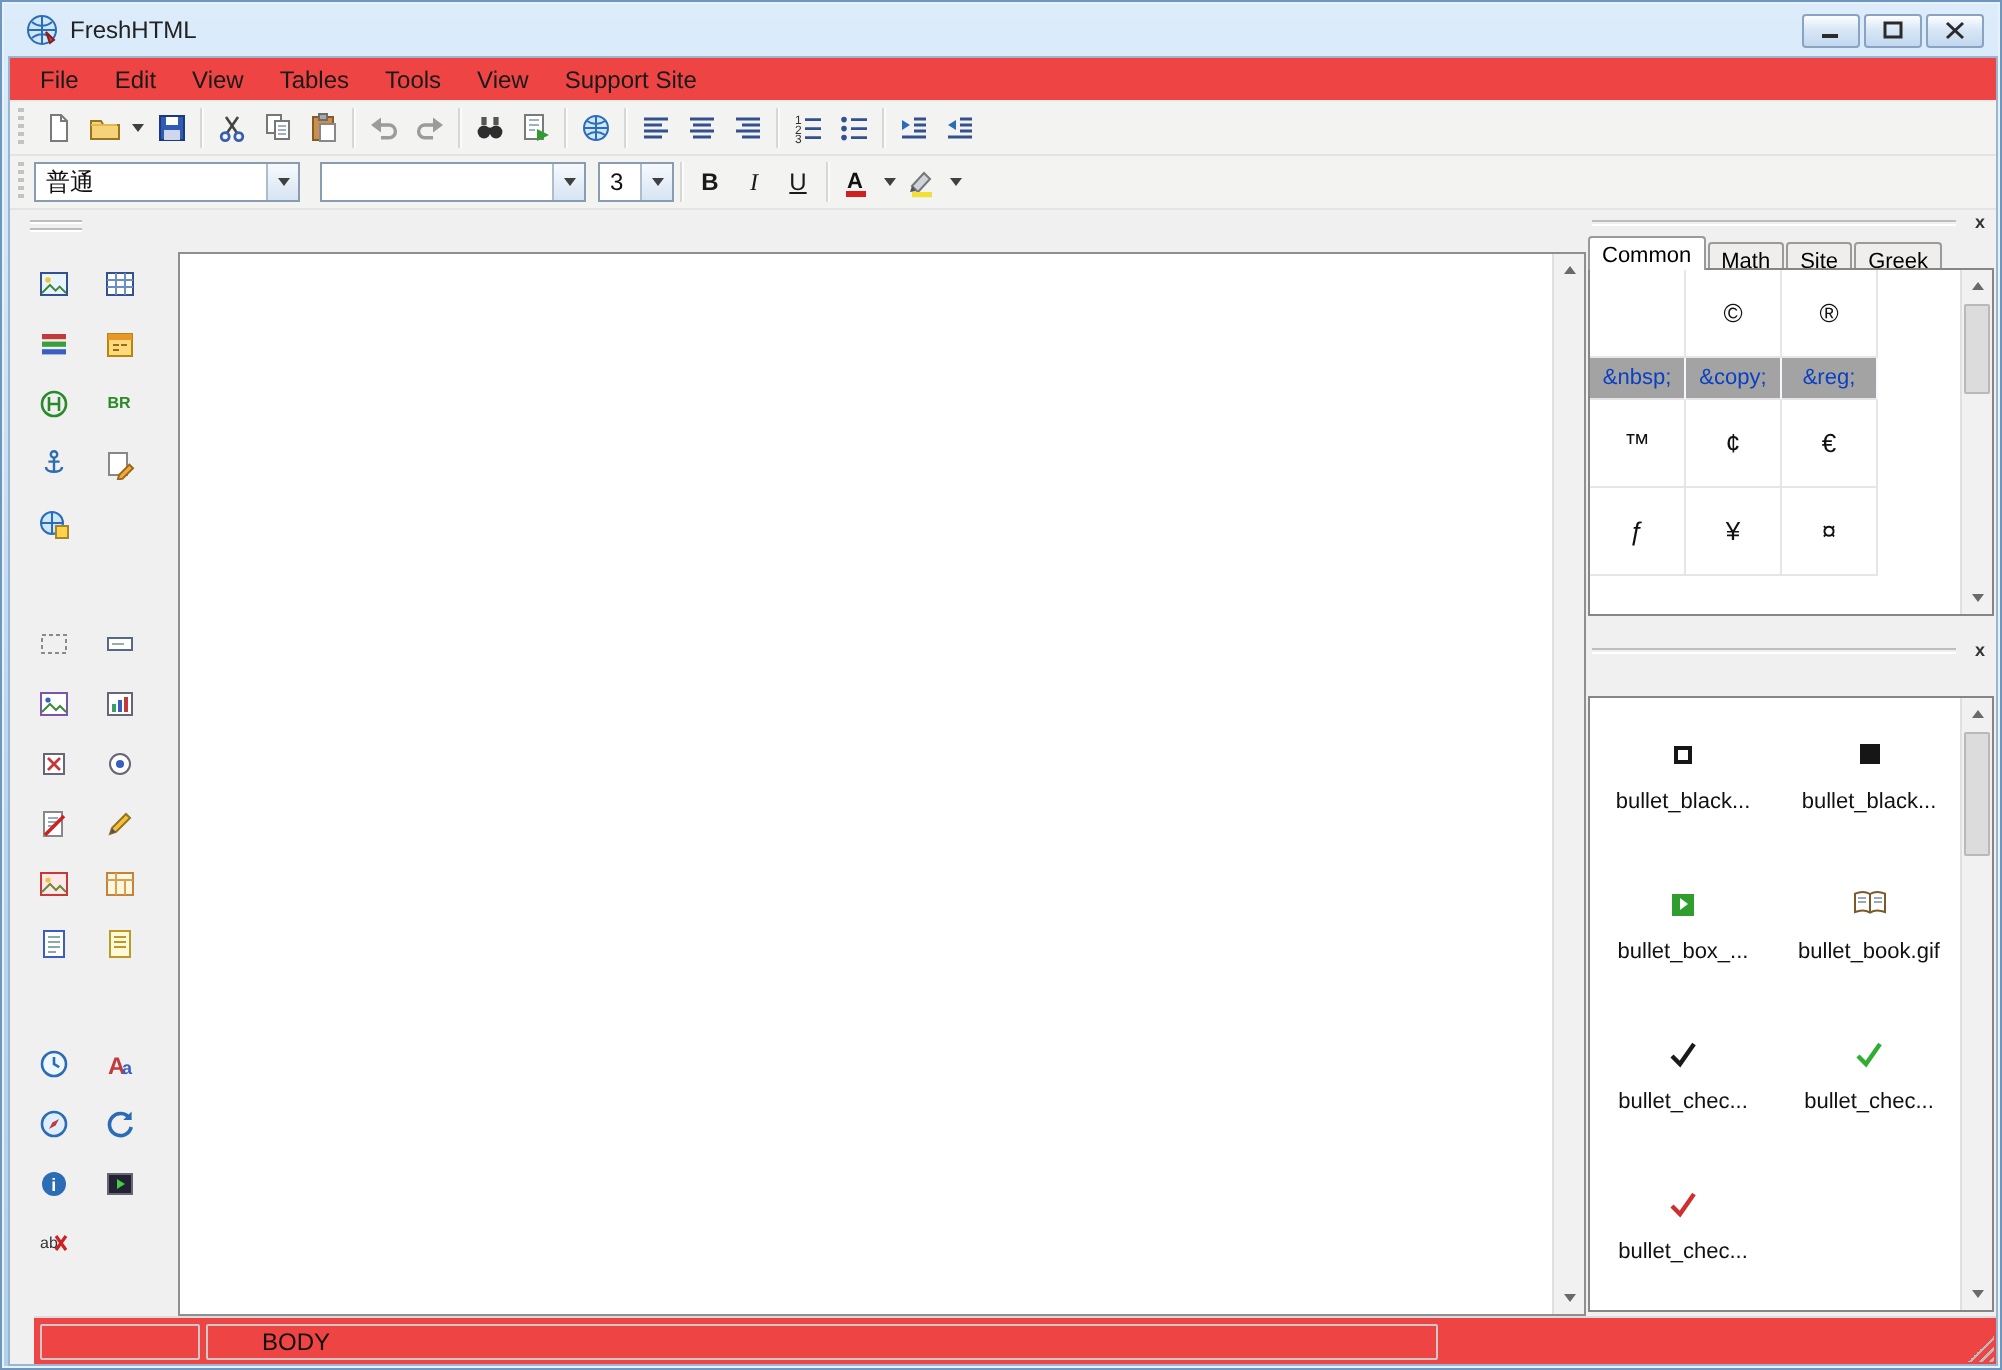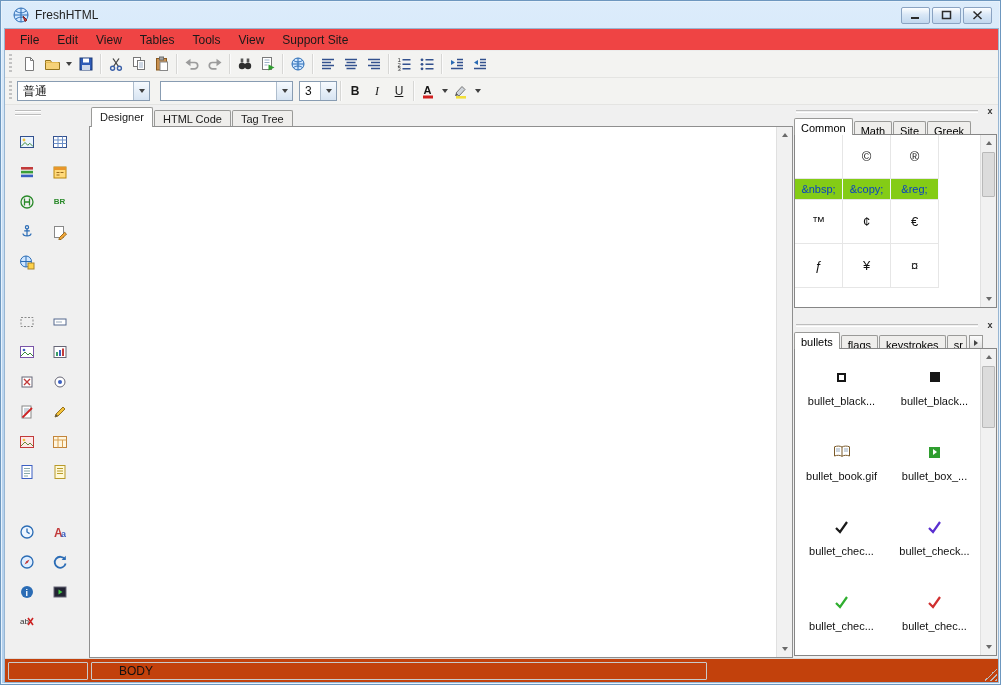--- a/index.html
+++ b/index.html
@@ -58,32 +58,32 @@
   .rp-tab.active{background:#fff;height:18px;padding-top:3px;z-index:3;}
   .rp-tab.cut{width:20px;overflow:hidden;padding-right:0;}
   .tab-scroll-btn{margin-left:1px;width:14px;height:15px;border:1px solid #9a9a98;background:linear-gradient(180deg,#fbfbfb,#dedede);display:flex;align-items:center;justify-content:center;position:relative;top:1px;}
   .tri-right-s{width:0;height:0;border-top:3.5px solid transparent;border-bottom:3.5px solid transparent;border-left:4.5px solid #444;}
   .rp-content{position:absolute;left:1px;right:1px;top:28px;bottom:1px;background:#fff;border:1px solid #868686;overflow:hidden;z-index:2;}
   
   .cm-table{position:absolute;left:0;top:0;width:146px;}
   .cm-row{display:flex;}
   .cm-cell{width:48px;display:flex;align-items:center;justify-content:center;}
   .cm-glyph{height:44px;font-size:13px;color:#111;border-right:1px solid #e6e6e6;border-bottom:1px solid #e6e6e6;background:#fff;}
-  .cm-label{height:21px;font-size:11px;color:#0a40c2;background:#84cc16;border-right:1px solid #f4f9ff;border-bottom:1px solid #e6e6e6;}
+  .cm-label{height:21px;font-size:11px;color:#0a40c2;background:#a3a3a3;border-right:1px solid #f4f9ff;border-bottom:1px solid #e6e6e6;}
   
   .bl-grid{position:absolute;left:0;top:4px;width:186px;display:grid;grid-template-columns:93px 93px;}
   .bl-item{height:75px;display:flex;flex-direction:column;align-items:center;justify-content:flex-start;padding-top:8px;}
   .bl-iconbox{height:32px;display:flex;align-items:center;justify-content:center;}
   .bl-label{font-size:11px;color:#111;margin-top:2px;white-space:nowrap;}
   .sq-outline{width:9px;height:9px;border:2px solid #161616;}
   .sq-filled{width:10px;height:10px;background:#161616;}
   .green-box{width:11px;height:11px;background:#2f9e2f;display:flex;align-items:center;justify-content:center;}
   .tri-right-w{width:0;height:0;border-top:3px solid transparent;border-bottom:3px solid transparent;border-left:4px solid #fff;}
   
-  .statusbar{position:absolute;left:0;right:0;bottom:0;height:24px;background:#c2410c;border-top:1px solid #dcdcdc;}
+  .statusbar{position:absolute;left:12px;right:0;bottom:0;height:24px;background:#ef4444;border-top:1px solid #dcdcdc;}
   .st-cell{position:absolute;top:3px;height:18px;border:1px solid #c9c9c9;border-radius:1px;}
   .st-c1{left:3px;width:80px;}
   .st-c2{left:86px;width:616px;display:flex;align-items:center;padding-left:27px;font-size:12px;color:#111;}
   .resize-grip{position:absolute;right:1px;bottom:1px;width:13px;height:13px;
     background:linear-gradient(135deg,transparent 0 50%,#bbb 50% 57%,transparent 57% 70%,#bbb 70% 77%,transparent 77% 90%,#bbb 90% 97%,transparent 97%);}
 </style>
 </head>
 <body>
 
 <div class="window">
@@ -489,25 +489,20 @@
               <svg width="16" height="16">
                 <text x="1" y="10" font-size="8" fill="#333">ab</text>
                 <path d="M9 4 l5 7 M14 4 l-5 7" stroke="#c22" stroke-width="1.6"></path>
               </svg>
             </span>
           <span class="sb-icon"></span>
         </div>
       </div>
 
       <div class="editor">
-        <div class="tabs">
-          <span class="tab active">Designer</span>
-          <span class="tab">HTML Code</span>
-          <span class="tab">Tag Tree</span>
-        </div>
         <div class="canvas-wrap">
           <div class="vscroll">
             <div class="sc-btn sc-up">
                 <span class="tri-up-s"></span>
               </div>
             <div class="sc-btn sc-down">
                 <span class="tri-down-s"></span>
               </div>
           </div>
         </div>
@@ -557,76 +552,59 @@
             <div class="sc-thumb" style="top:17px;height:45px;"></div>
           </div>
         </div>
       </div>
 
       <div class="rpanel rp-bottom">
         <div class="rp-header">
           <div class="rp-grip"></div>
           <div class="rp-close">x</div>
         </div>
-        <div class="rp-tabs">
-          <span class="rp-tab active">bullets</span>
-          <span class="rp-tab">flags</span>
-          <span class="rp-tab">keystrokes</span>
-          <span class="rp-tab cut">sr</span>
-          <span class="tab-scroll-btn">
-              <span class="tri-right-s"></span>
-            </span>
-        </div>
         <div class="rp-content">
           <div class="bl-grid">
             <div class="bl-item">
               <span class="bl-iconbox">
                   <span class="sq-outline"></span>
                 </span>
               <span class="bl-label">bullet_black...</span>
             </div>
             <div class="bl-item">
               <span class="bl-iconbox">
                   <span class="sq-filled"></span>
                 </span>
               <span class="bl-label">bullet_black...</span>
+            </div>
+            <div class="bl-item">
+              <span class="bl-iconbox">
+                  <span class="green-box">
+                    <span class="tri-right-w"></span>
+                  </span>
+                </span>
+              <span class="bl-label">bullet_box_...</span>
             </div>
             <div class="bl-item">
               <span class="bl-iconbox">
                   <svg width="18" height="14">
                     <path d="M9 2 C7 .8 4 .8 1.5 1.8 V11 C4 10 7 10 9 11.3 C11 10 14 10 16.5 11 V1.8 C14 .8 11 .8 9 2 Z" fill="#fff" stroke="#7a5a2a"></path>
                     <path d="M9 2 V11.3" stroke="#7a5a2a"></path>
                     <path d="M3 4h4M3 6h4M11 4h4M11 6h4" stroke="#9ab"></path>
                   </svg>
                 </span>
               <span class="bl-label">bullet_book.gif</span>
             </div>
             <div class="bl-item">
               <span class="bl-iconbox">
-                  <span class="green-box">
-                    <span class="tri-right-w"></span>
-                  </span>
-                </span>
-              <span class="bl-label">bullet_box_...</span>
-            </div>
-            <div class="bl-item">
-              <span class="bl-iconbox">
                   <svg width="15" height="14">
                     <path d="M2 8 L6 12 L13 2" fill="none" stroke="#1a1a1a" stroke-width="2.2"></path>
                   </svg>
                 </span>
               <span class="bl-label">bullet_chec...</span>
-            </div>
-            <div class="bl-item">
-              <span class="bl-iconbox">
-                  <svg width="15" height="14">
-                    <path d="M2 8 L6 12 L13 2" fill="none" stroke="#5a2fd0" stroke-width="2.2"></path>
-                  </svg>
-                </span>
-              <span class="bl-label">bullet_check...</span>
             </div>
             <div class="bl-item">
               <span class="bl-iconbox">
                   <svg width="15" height="14">
                     <path d="M2 8 L6 12 L13 2" fill="none" stroke="#2fae2f" stroke-width="2.2"></path>
                   </svg>
                 </span>
               <span class="bl-label">bullet_chec...</span>
             </div>
             <div class="bl-item">

